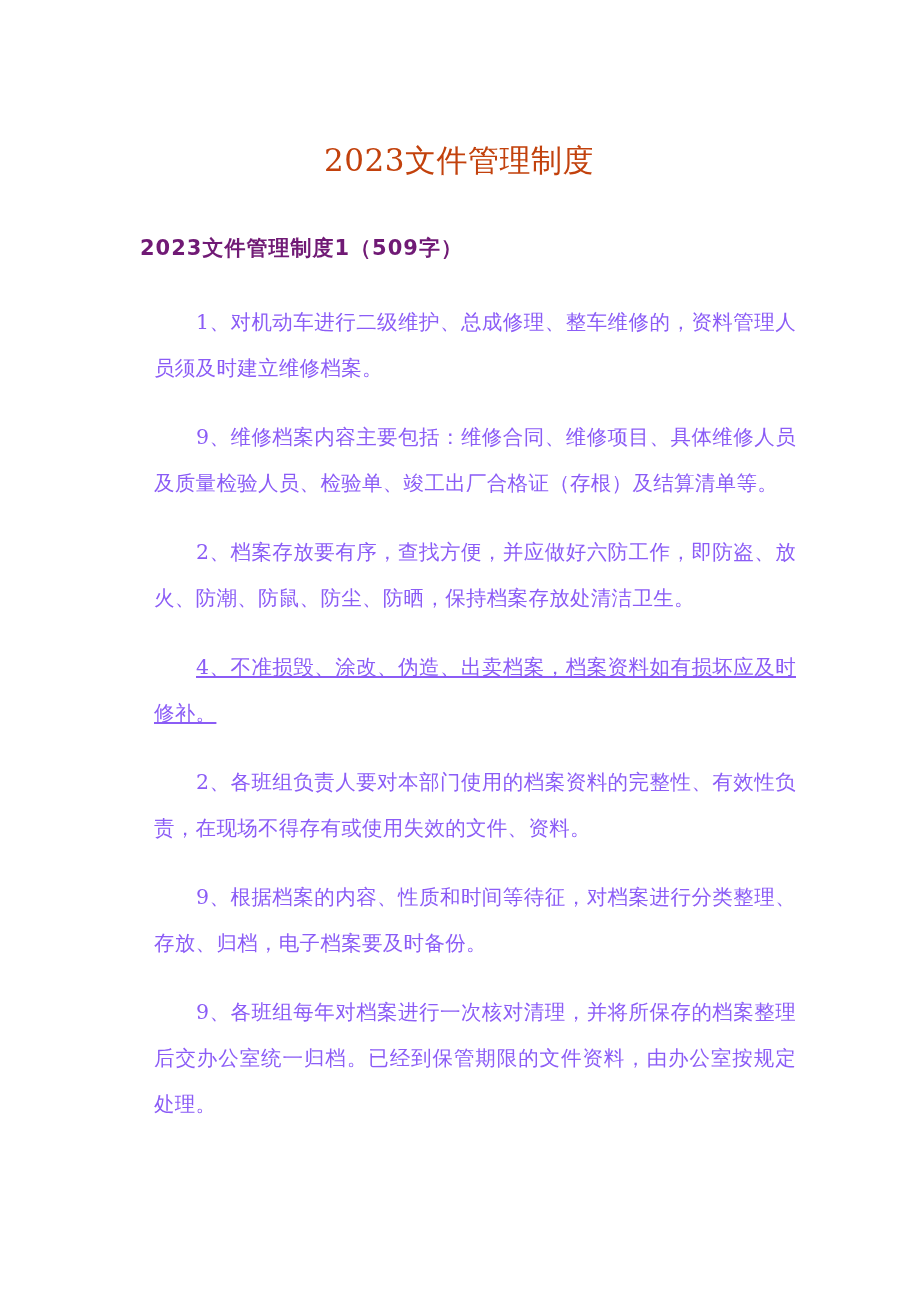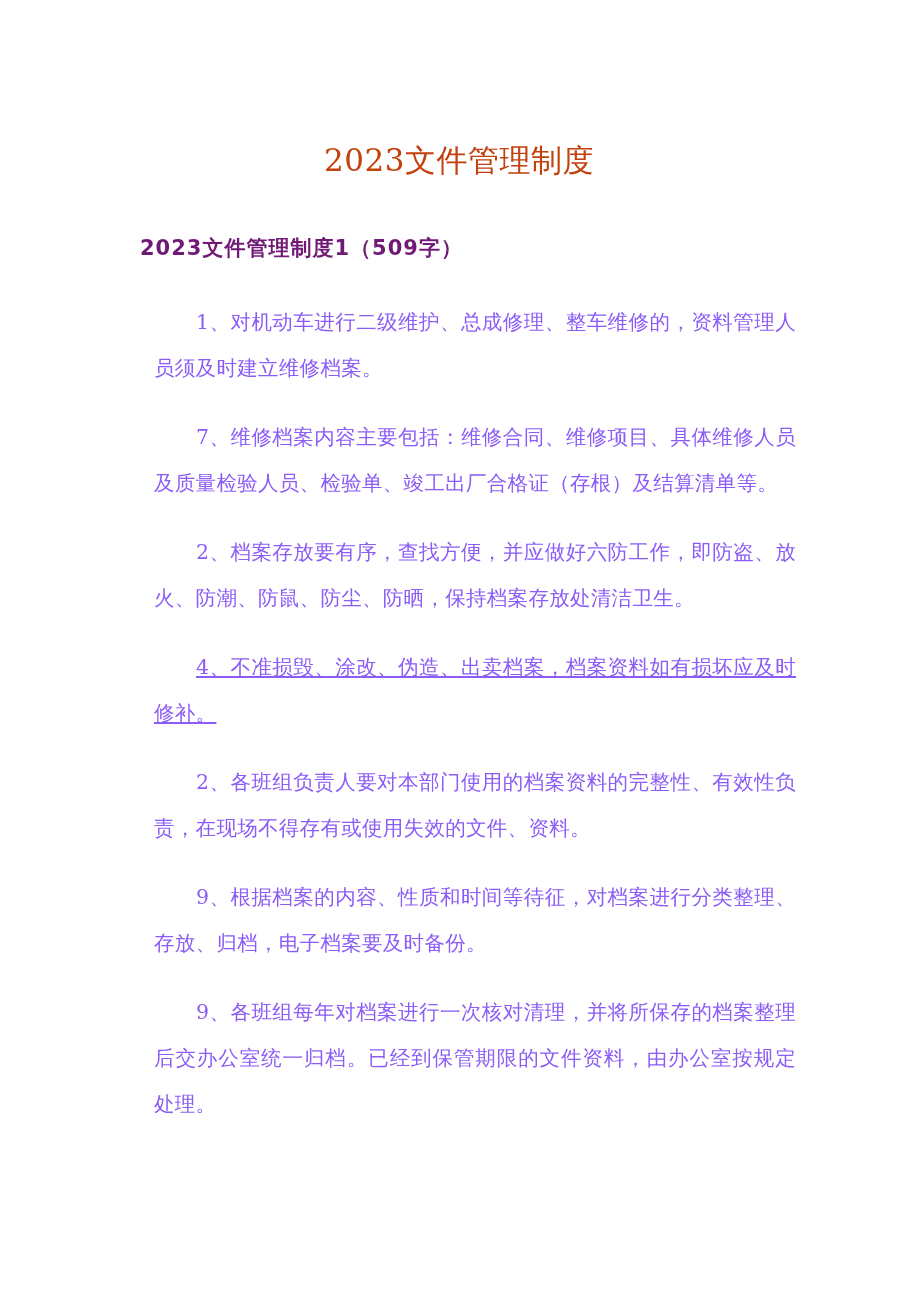--- a/index.html
+++ b/index.html
@@ -69,19 +69,19 @@
   </style>
 </head>
 <body>
 
 <div class="page">
   <h1 class="doc-title">2023文件管理制度</h1>
 
   <h2 class="section-heading">2023文件管理制度1（509字）</h2>
 
   <p class="para p1">1、对机动车进行二级维护、总成修理、整车维修的，资料管理人员须及时建立维修档案。</p>
-  <p class="para p2">7、维修档案内容主要包括：维修合同、维修项目、具体维修人员及质量检验人员、检验单、竣工出厂合格证（存根）及结算清单等。</p>
+  <p class="para p2">9、维修档案内容主要包括：维修合同、维修项目、具体维修人员及质量检验人员、检验单、竣工出厂合格证（存根）及结算清单等。</p>
   <p class="para p3">2、档案存放要有序，查找方便，并应做好六防工作，即防盗、放火、防潮、防鼠、防尘、防晒，保持档案存放处清洁卫生。</p>
   <p class="para p4">4、不准损毁、涂改、伪造、出卖档案，档案资料如有损坏应及时修补。</p>
   <p class="para p5">2、各班组负责人要对本部门使用的档案资料的完整性、有效性负责，在现场不得存有或使用失效的文件、资料。</p>
   <p class="para p6">9、根据档案的内容、性质和时间等待征，对档案进行分类整理、存放、归档，电子档案要及时备份。</p>
   <p class="para p7">9、各班组每年对档案进行一次核对清理，并将所保存的档案整理后交办公室统一归档。已经到保管期限的文件资料，由办公室按规定处理。</p>
 </div>
 
 </body></html>

